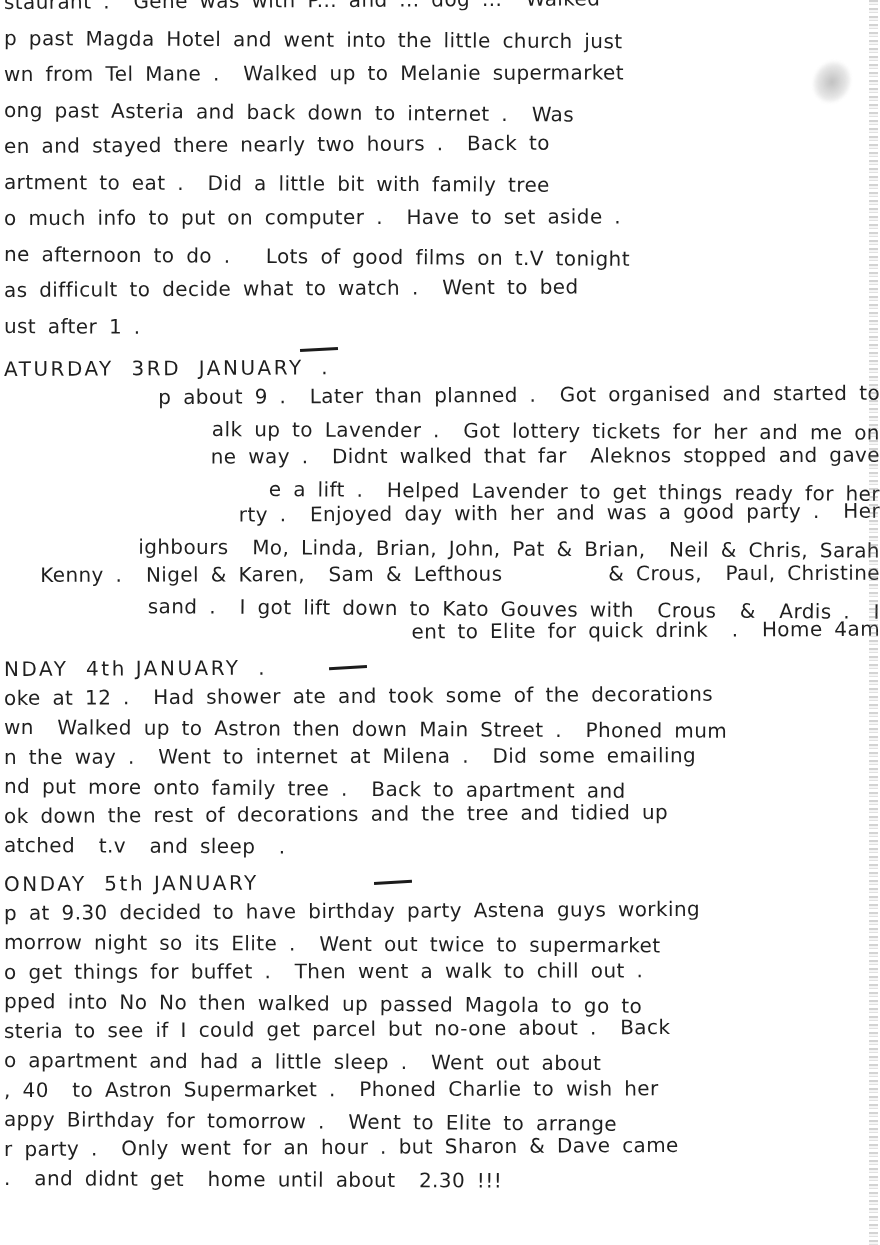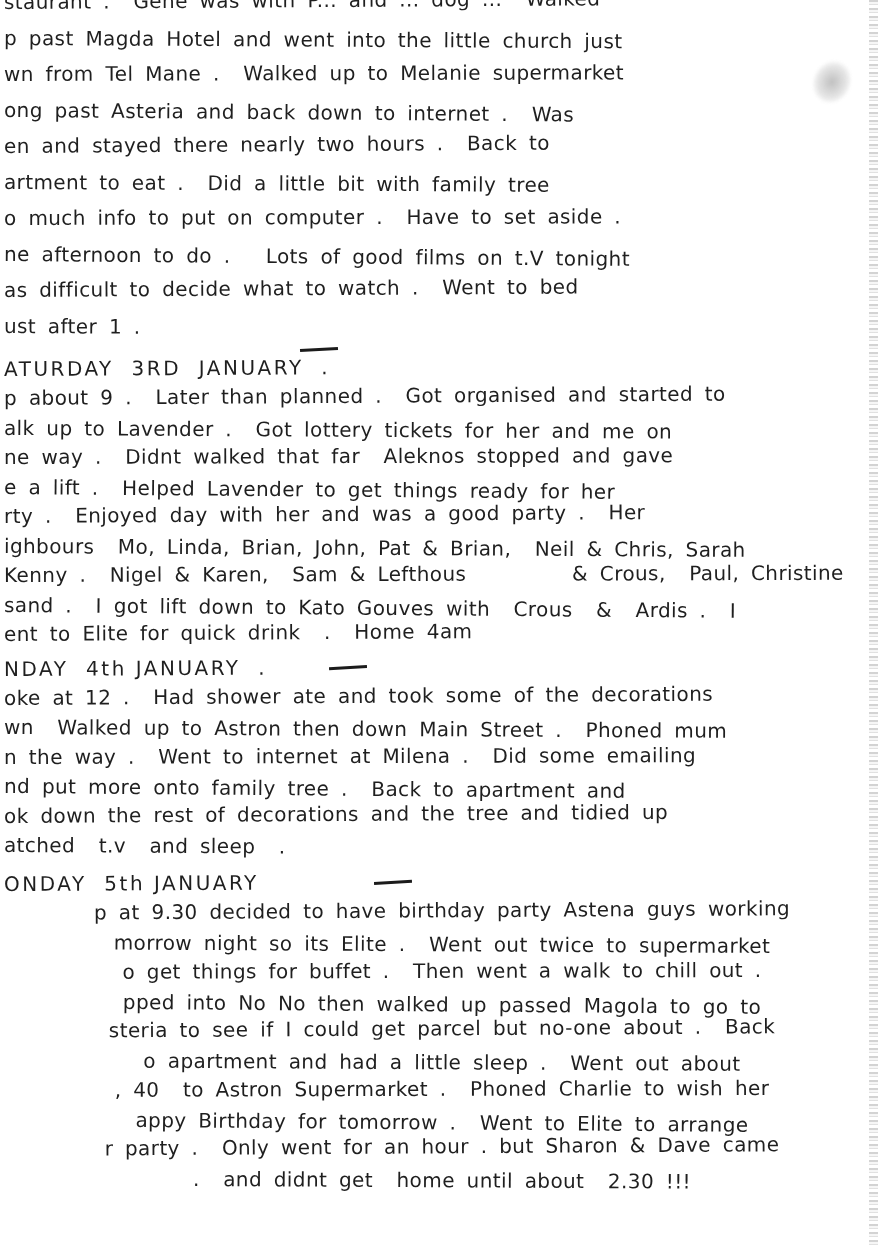--- a/index.html
+++ b/index.html
@@ -58,23 +58,23 @@
     font-weight: 500;
     letter-spacing: 2.5px;
     height: 30px;
     line-height: 30px;
     display: flex;
     align-items: center;
     white-space: pre;
     transform: rotate(-0.3deg);
     transform-origin: left center;
   }
-  .sec-saturday { margin-top: 6px; }
+  .sec-saturday { margin-top: 6px; text-align: right; }
   .sec-sunday   { margin-top: 4px; }
-  .sec-monday   { margin-top: 8px; text-align: center; }
+  .sec-monday   { margin-top: 8px; }
   .sec-sunday .heading .dash { margin-left: 62px; }
   .sec-monday .heading .dash { margin-left: 115px; }
 
   
   .scan-noise {
     position: absolute;
     top: 0;
     right: 2px;
     width: 9px;
     height: 1245px;

